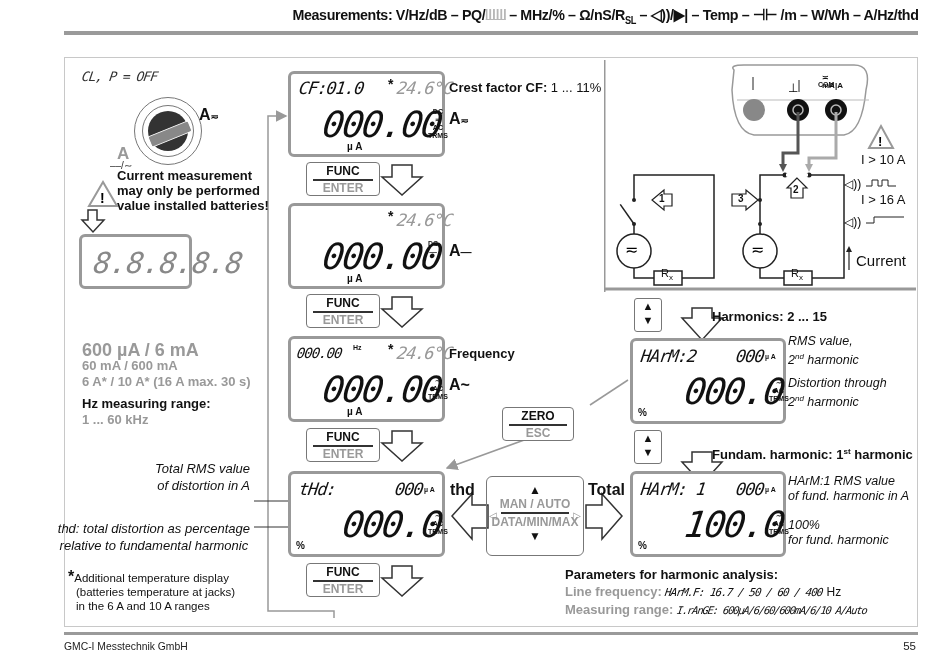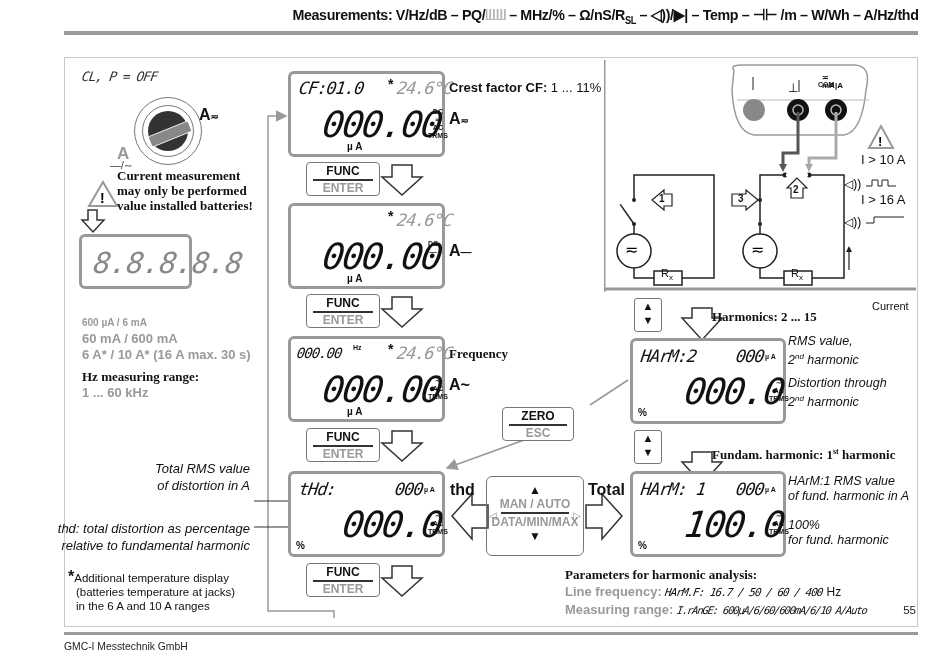--- a/index.html
+++ b/index.html
@@ -4,34 +4,34 @@
 <style>
   html,body{margin:0;padding:0;background:#fff;}
   body{width:950px;height:659px;position:relative;overflow:hidden;font-family:"Liberation Sans",sans-serif;color:#111;}
   .abs{position:absolute;}
   .hdr{right:32px;top:6px;font-size:15.5px;font-weight:bold;letter-spacing:-0.4px;transform:scaleX(0.92);transform-origin:right center;white-space:nowrap;}
   .hdr sub{font-size:10px;}
   .rule-top{left:64px;top:31px;width:854px;height:4px;background:#9a9a9a;}
   .frame{left:64px;top:57px;width:854px;height:570px;border:1.5px solid #c8c8c8;box-sizing:border-box;}
   .rule-bot{left:64px;top:632px;width:854px;height:3px;background:#9a9a9a;}
   .footer-l{left:64px;top:640px;font-size:11.5px;color:#222;transform:scaleX(0.9);transform-origin:left center;}
-  .footer-r{right:34px;top:604px;font-size:11.5px;color:#222;}
+  .footer-r{right:34px;top:640px;font-size:11.5px;color:#222;}
 
   .lcd{border:3.5px solid #999;border-radius:6px;background:#fff;box-sizing:border-box;}
   .seg{font-family:"DejaVu Sans Mono",monospace;font-style:italic;font-weight:normal;letter-spacing:-1px;transform:skewX(-8deg);}
   .big{font-size:36px;letter-spacing:-2px;}
   .small{font-size:17px;}
   .grey{color:#999;}
   .unit-stack{font-size:7px;font-weight:bold;line-height:8px;text-align:center;}
   .ua{font-size:10px;font-weight:bold;}
   .btn{border:1.5px solid #777;border-radius:4px;background:#fff;width:74px;height:34px;box-sizing:border-box;text-align:center;}
   .btn .t{font-size:12px;font-weight:bold;line-height:15px;margin-top:1px;}
   .btn .line{height:1.5px;background:#333;margin:0 6px;}
   .btn .b{font-size:12px;font-weight:bold;color:#999;line-height:15px;}
-  .lbl{font-size:12.5px;font-weight:bold;font-family:Liberation Serif, serif;}
+  .lbl{font-size:12.5px;font-weight:bold;}
   .lbl-n{font-size:12.5px;font-style:italic;}
   .note{font-size:11.5px;line-height:14px;}
   .gbold{color:#999;font-weight:bold;}
 </style>
 </head>
 <body>
 
 <div class="abs hdr">
   <span>Measurements: V/Hz/dB – PQ/</span><span style="display:inline-block;width:22px;height:10px;border-bottom:1px solid #888;background:linear-gradient(90deg,#888 2px,transparent 2px) 0 0/4px 100%;opacity:.6;"></span><span> – MHz/% – Ω/nS/R</span><sub>SL</sub><span> – </span><span>◁))</span><span>/</span><span>▶|</span><span> – Temp – </span><span>⊣⊢</span><span> /m – W/Wh – A/Hz/thd</span>
 </div>
@@ -82,32 +82,32 @@
   <div>may only be performed</div>
   <div>value installed batteries!</div>
 </div>
 
 <div class="abs" style="left:82px;top:236px;width:13px;height:5px;background:#333;border:1px solid #333;"></div>
 <div class="abs lcd" style="left:79px;top:234px;width:113px;height:55px;">
   <div class="seg grey" style="position:absolute;left:12px;top:9px;font-size:29px;color:#888;">8.8.8.8.8</div>
 </div>
 
 <div class="abs" style="left:82px;top:315px;">
-  <div class="gbold" style="font-size:10px;line-height:16px;">600 µA / 6 mA</div>
+  <div class="gbold" style="font-size:18px;line-height:16px;margin-top:27px;">600 µA / 6 mA</div>
   <div class="gbold" style="font-size:13px;line-height:16px;">60 mA / 600 mA</div>
   <div class="gbold" style="font-size:13px;line-height:16px;">6 A* / 10 A* (16 A max. 30 s)</div>
   <div class="lbl" style="font-size:13px;line-height:16px;margin-top:6px;">Hz measuring range:</div>
   <div class="gbold" style="font-size:13px;line-height:16px;">1 ... 60 kHz</div>
 </div>
 
 <div class="abs lbl-n" style="right:700px;top:460px;text-align:right;line-height:17px;font-size:13px;">
   <div>Total RMS value</div>
   <div>of distortion in A</div>
 </div>
-<div class="abs lbl-n" style="right:700px;top:520px;text-align:right;line-height:17px;font-size:13px;">
+<div class="abs lbl-n" style="right:700px;top:520px;text-align:center;line-height:17px;font-size:13px;">
   <div>thd: total distortion as percentage</div>
   <div>relative to fundamental harmonic</div>
 </div>
 
 <div class="abs note" style="left:68px;top:570px;">
   <span style="font-size:16px;font-weight:bold;">*</span><span>Additional temperature display</span>
   <div style="margin-left:8px;">(batteries temperature at jacks)</div>
   <div style="margin-left:8px;">in the 6 A and 10 A ranges</div>
 </div>
 
@@ -265,21 +265,21 @@
   </svg>
   <div class="abs" style="left:214px;top:21px;font-size:7px;font-weight:bold;">COM</div>
   <div class="abs" style="left:218px;top:14px;font-size:8px;line-height:8px;font-weight:bold;">≍<br><span>mA</span>|<span>A</span></div>
   <div class="abs" style="left:57px;top:207px;font-size:11px;"><span>R</span><sub style="font-size:8px;">x</sub></div>
   <div class="abs" style="left:187px;top:207px;font-size:11px;"><span>R</span><sub style="font-size:8px;">x</sub></div>
   <div class="abs" style="left:55px;top:133px;font-size:10px;font-weight:bold;">1</div>
   <div class="abs" style="left:189px;top:124px;font-size:10px;font-weight:bold;">2</div>
   <div class="abs" style="left:134px;top:133px;font-size:10px;font-weight:bold;">3</div>
   <div class="abs" style="left:257px;top:92px;font-size:13px;">I &gt; 10 A</div>
   <div class="abs" style="left:257px;top:132px;font-size:13px;">I &gt; 16 A</div>
-  <div class="abs" style="left:268px;top:192px;font-size:11px;margin-top:48px;">Current</div>
+  <div class="abs" style="left:252px;top:192px;font-size:15px;">Current</div>
 </div>
 
 <div class="abs" style="left:634px;top:298px;width:28px;height:34px;border:1.5px solid #777;border-radius:3px;box-sizing:border-box;text-align:center;font-size:11px;line-height:14px;">
     <div>▲</div>
     <div>▼</div>
   </div>
 <div class="abs lbl" style="left:712px;top:309px;font-size:13px;">Harmonics: 2 ... 15</div>
 <div class="abs lcd" style="left:630px;top:338px;width:156px;height:86px;">
   <div class="abs seg small" style="left:8px;top:5px;">HArM:2</div>
   <div class="abs seg small" style="left:103px;top:5px;">000</div>

